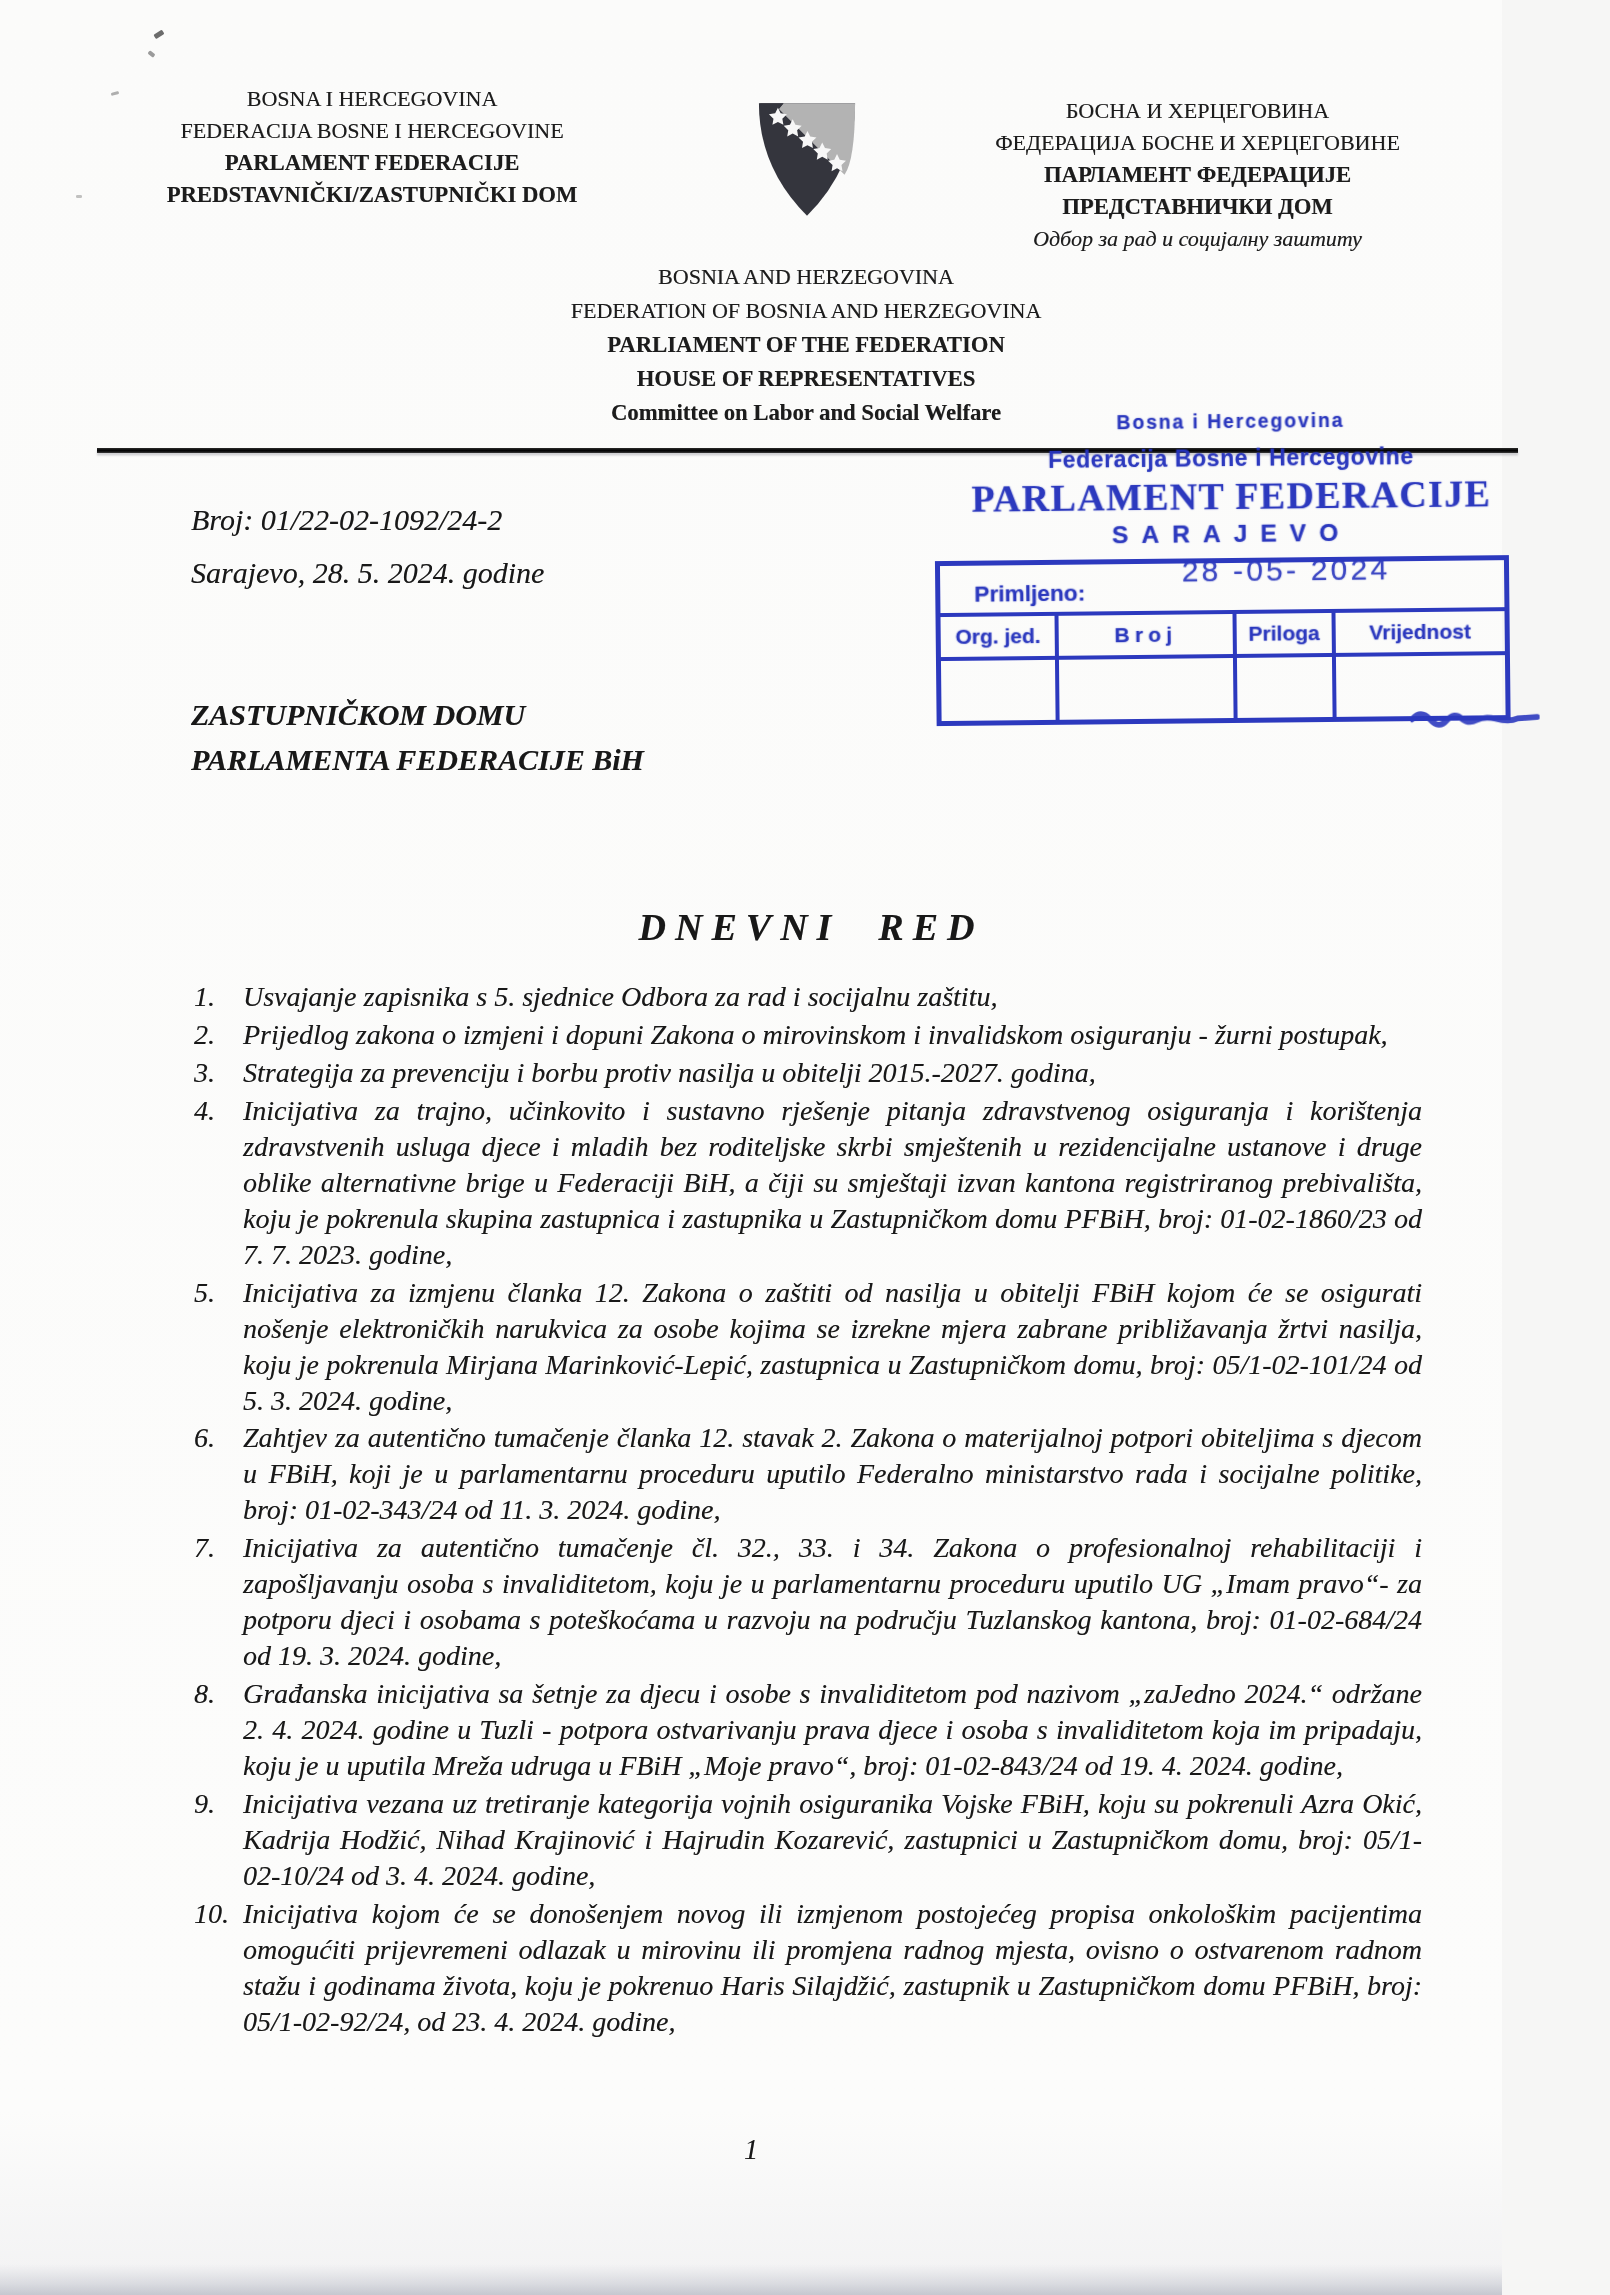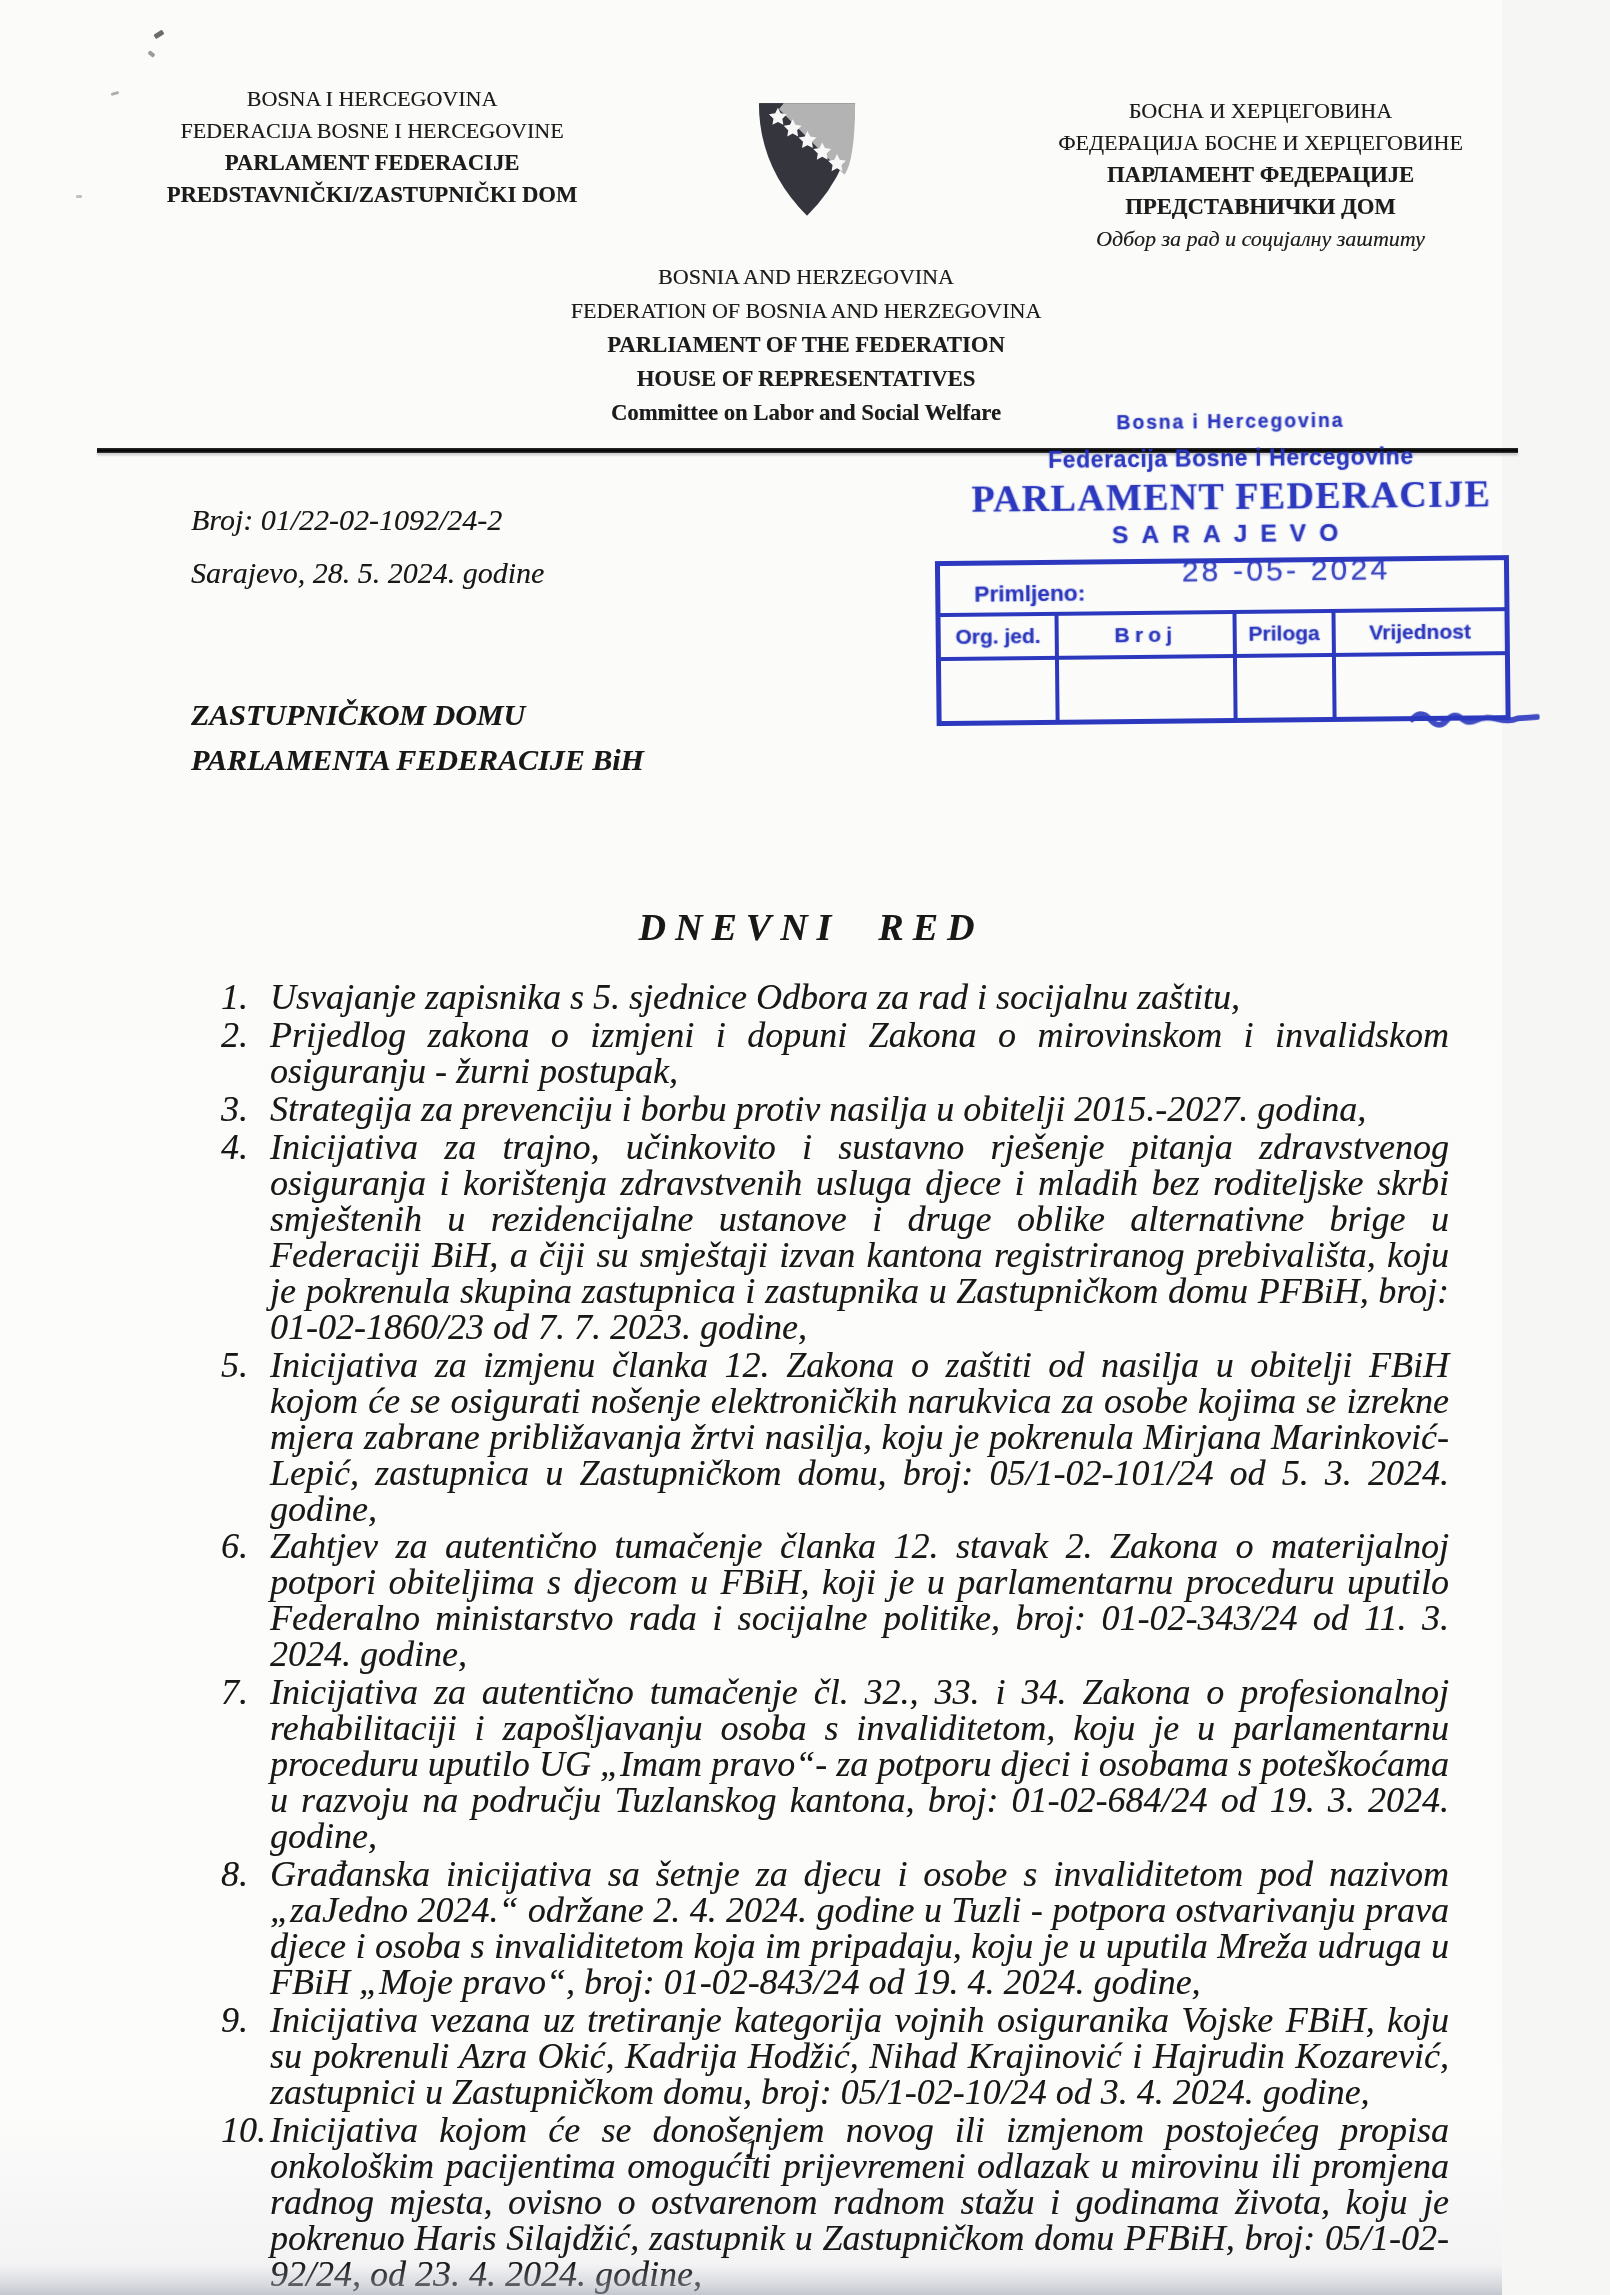--- a/index.html
+++ b/index.html
@@ -11,21 +11,21 @@
   }
   .page{
     position:relative;width:1502px;height:2295px;
     background:linear-gradient(180deg,#fbfbfa 0%,#fcfcfb 92%,#f3f3f4 99%,#e9eaed 100%);
     color:#181818;
   }
   
   .hdr-block{position:absolute;text-align:center;line-height:32px;font-size:22px;color:#1c1c1c;
     text-shadow:0.3px 0.3px 0.5px rgba(25,25,25,.45);}
   .hdr-left{left:79px;top:83px;width:586px;}
-  .hdr-right{left:974px;top:95px;width:573px;}
+  .hdr-right{left:911px;top:95px;width:573px;}
   .hdr-eng{left:450px;top:260px;width:712px;line-height:34px;}
   .hl-b{font-weight:bold;font-size:22.7px;}
   .hl-i{font-weight:bold;font-style:italic;}
   .hl-i-light{font-style:italic;}
   
   .coat{position:absolute;left:746px;top:95px;width:122px;height:129px;}
   
   .rule{position:absolute;left:97px;top:448px;width:1421px;height:5.2px;
     background:linear-gradient(180deg,#2b2b2b,#000 55%,#3a3a3a);
     box-shadow:0 2.6px 1.9px rgba(125,125,135,.35);}
@@ -54,21 +54,21 @@
   .s-c3{width:17.5%;border-right:4.5px solid currentColor;}
   .s-c4{width:30%;}
   .s-squiggle{position:absolute;right:-9px;bottom:-17px;}
   
   .meta{position:absolute;left:191px;top:493px;font-size:30px;line-height:53px;}
   .addressee{position:absolute;left:191px;top:692px;font-size:30px;font-weight:bold;line-height:45px;}
   .intro{position:absolute;left:188px;top:769px;width:1246px;font-size:28.5px;line-height:43px;
     text-align:justify;text-indent:83px;}
   .agenda-title{position:absolute;left:188px;top:905px;width:1246px;text-align:center;
     font-size:38px;font-weight:bold;letter-spacing:9px;word-spacing:19.4px;}
-  .agenda{position:absolute;left:203px;top:979px;width:1246px;font-size:36px;line-height:36px;
+  .agenda{position:absolute;left:176px;top:979px;width:1246px;font-size:28px;line-height:36px;
     text-align:justify;counter-reset:ag;}
   .agenda ol{margin:0;padding:0 0 0 67px;list-style:none;}
   .agenda li{position:relative;counter-increment:ag;margin-bottom:1.9px;}
   .agenda li::before{content:counter(ag) ".";position:absolute;left:-49px;top:0;text-align:left;}
   .body-ink{text-shadow:0.2px 0.2px 0.5px rgba(22,22,22,.42);font-style:italic;}
   .page-num{position:absolute;left:0;right:0;top:2134px;text-align:center;font-size:28.5px;}
   
   .speck{position:absolute;background:#3c3c3c;border-radius:1.3px;}
   .sp1{left:154px;top:32px;width:9.7px;height:5.2px;transform:rotate(-32deg);opacity:.75;}
   .sp2{left:148px;top:52px;width:7.1px;height:3.9px;transform:rotate(38deg);opacity:.5;}

